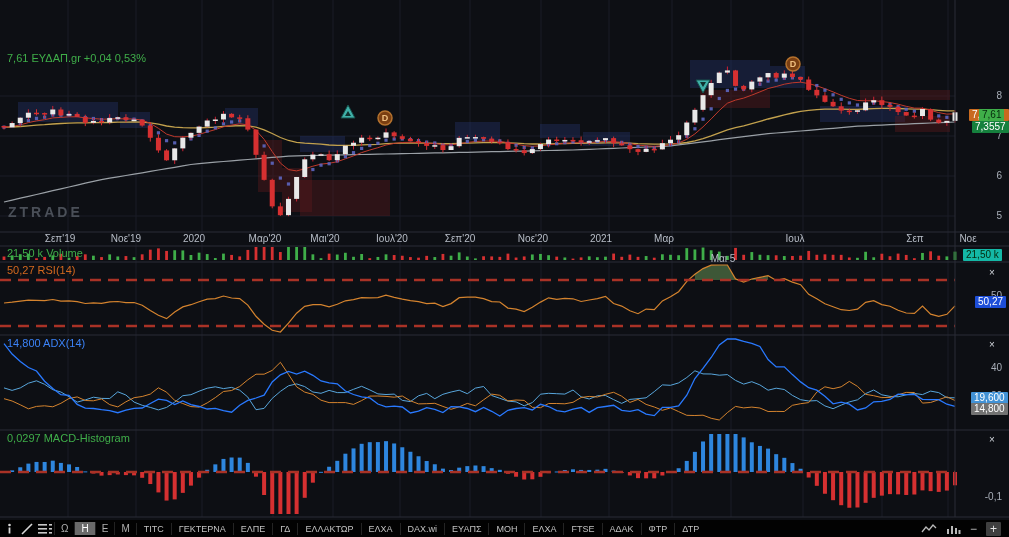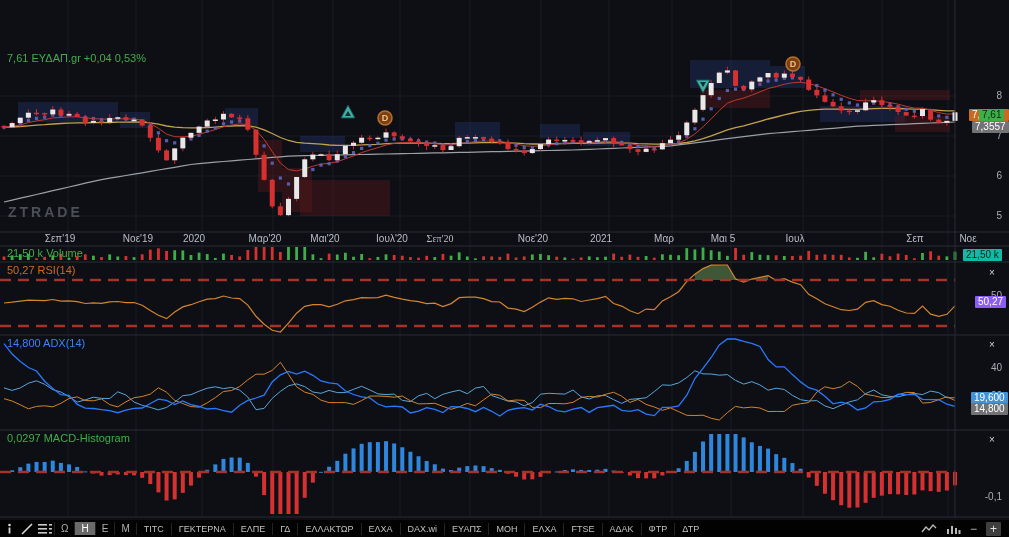--- a/index.html
+++ b/index.html
@@ -691,47 +691,47 @@
 
   <div class="hdr" style="left:7px;top:52px;color:#3fae49;">7,61 ΕΥΔΑΠ.gr +0,04 0,53%</div>
   <div class="watermark">ZTRADE</div>
   <div class="hdr" style="left:7px;top:247px;color:#3fae49;">21,50 k Volume</div>
   <div class="hdr" style="left:7px;top:264px;color:#d4691e;">50,27 RSI(14)</div>
   <div class="hdr" style="left:7px;top:337px;color:#3b82f6;">14,800 ADX(14)</div>
   <div class="hdr" style="left:7px;top:432px;color:#3fae49;">0,0297 MACD-Histogram</div>
 
   <div class="badge" style="left:969px;top:109px;background:#c96a1f;color:#fff;width:34px;">7,5</div>
   <div class="badge" style="left:979px;top:109px;background:#3fae49;color:#06290d;">7,61</div>
-  <div class="badge" style="left:972px;top:121px;background:#737373;color:#fff;">7,3557</div>
+  <div class="badge" style="left:972px;top:121px;background:#15803d;color:#fff;">7,3557</div>
   <div class="badge" style="left:963px;top:249px;background:#14b8a6;color:#06290d;">21,50 k</div>
   <div class="tick" style="left:972px;top:290px;">50</div>
-  <div class="badge" style="left:975px;top:296px;background:#8b5cf6;color:#fff;">50,27</div>
+  <div class="badge" style="left:975px;top:296px;background:#1d4ed8;color:#fff;">50,27</div>
   <div class="tick" style="left:972px;top:362px;">40</div>
   <div class="tick" style="left:972px;top:390px;">20</div>
   <div class="badge" style="left:971px;top:392px;background:#4292d6;color:#fff;">19,600</div>
   <div class="badge" style="left:971px;top:403px;background:#737373;color:#fff;">14,800</div>
   <div class="badge" style="left:968px;top:457px;background:#2f5fd0;color:#fff;margin-left:42px;">0,0297</div>
   <div class="tick" style="left:972px;top:491px;">-0,1</div>
 
   <div class="closebtn" style="left:989px;top:268px;">×</div>
   <div class="closebtn" style="left:989px;top:340px;">×</div>
   <div class="closebtn" style="left:989px;top:435px;">×</div>
 
   <div id="xlabels">
       <div class="xlab" style="left: 60px;">Σεπ'19</div>
-      <div class="xlab" style="left: 128px; padding-left: 20px;">Νοε'19</div>
+      <div class="xlab" style="left: 116px; padding-left: 20px;">Νοε'19</div>
       <div class="xlab" style="left: 194px;">2020</div>
       <div class="xlab" style="left: 265px;">Μαρ'20</div>
       <div class="xlab" style="left: 325px;">Μαι'20</div>
       <div class="xlab" style="left: 392px;">Ιουλ'20</div>
-      <div class="xlab" style="left: 440px; font-family: Liberation Serif, serif;">Σεπ'20</div>
+      <div class="xlab" style="left: 460px;">Σεπ'20</div>
       <div class="xlab" style="left: 533px;">Νοε'20</div>
       <div class="xlab" style="left: 601px;">2021</div>
       <div class="xlab" style="left: 664px;">Μαρ</div>
-      <div class="xlab" style="left: 723px;">Μαι 5</div>
+      <div class="xlab" style="left: 723px; margin-top: 20px;">Μαι 5</div>
       <div class="xlab" style="left: 795px;">Ιουλ</div>
       <div class="xlab" style="left: 874px; margin-left: 41px;">Σεπ</div>
       <div class="xlab" style="left: 940px; margin-left: 28px;">Νοε</div>
     </div>
   <div id="yticks">
       <div class="tick" style="left: 972px; top: 90px;">8</div>
       <div class="tick" style="left: 972px; top: 130px;">7</div>
       <div class="tick" style="left: 972px; top: 170px;">6</div>
       <div class="tick" style="left: 972px; top: 210px;">5</div>
     </div>

